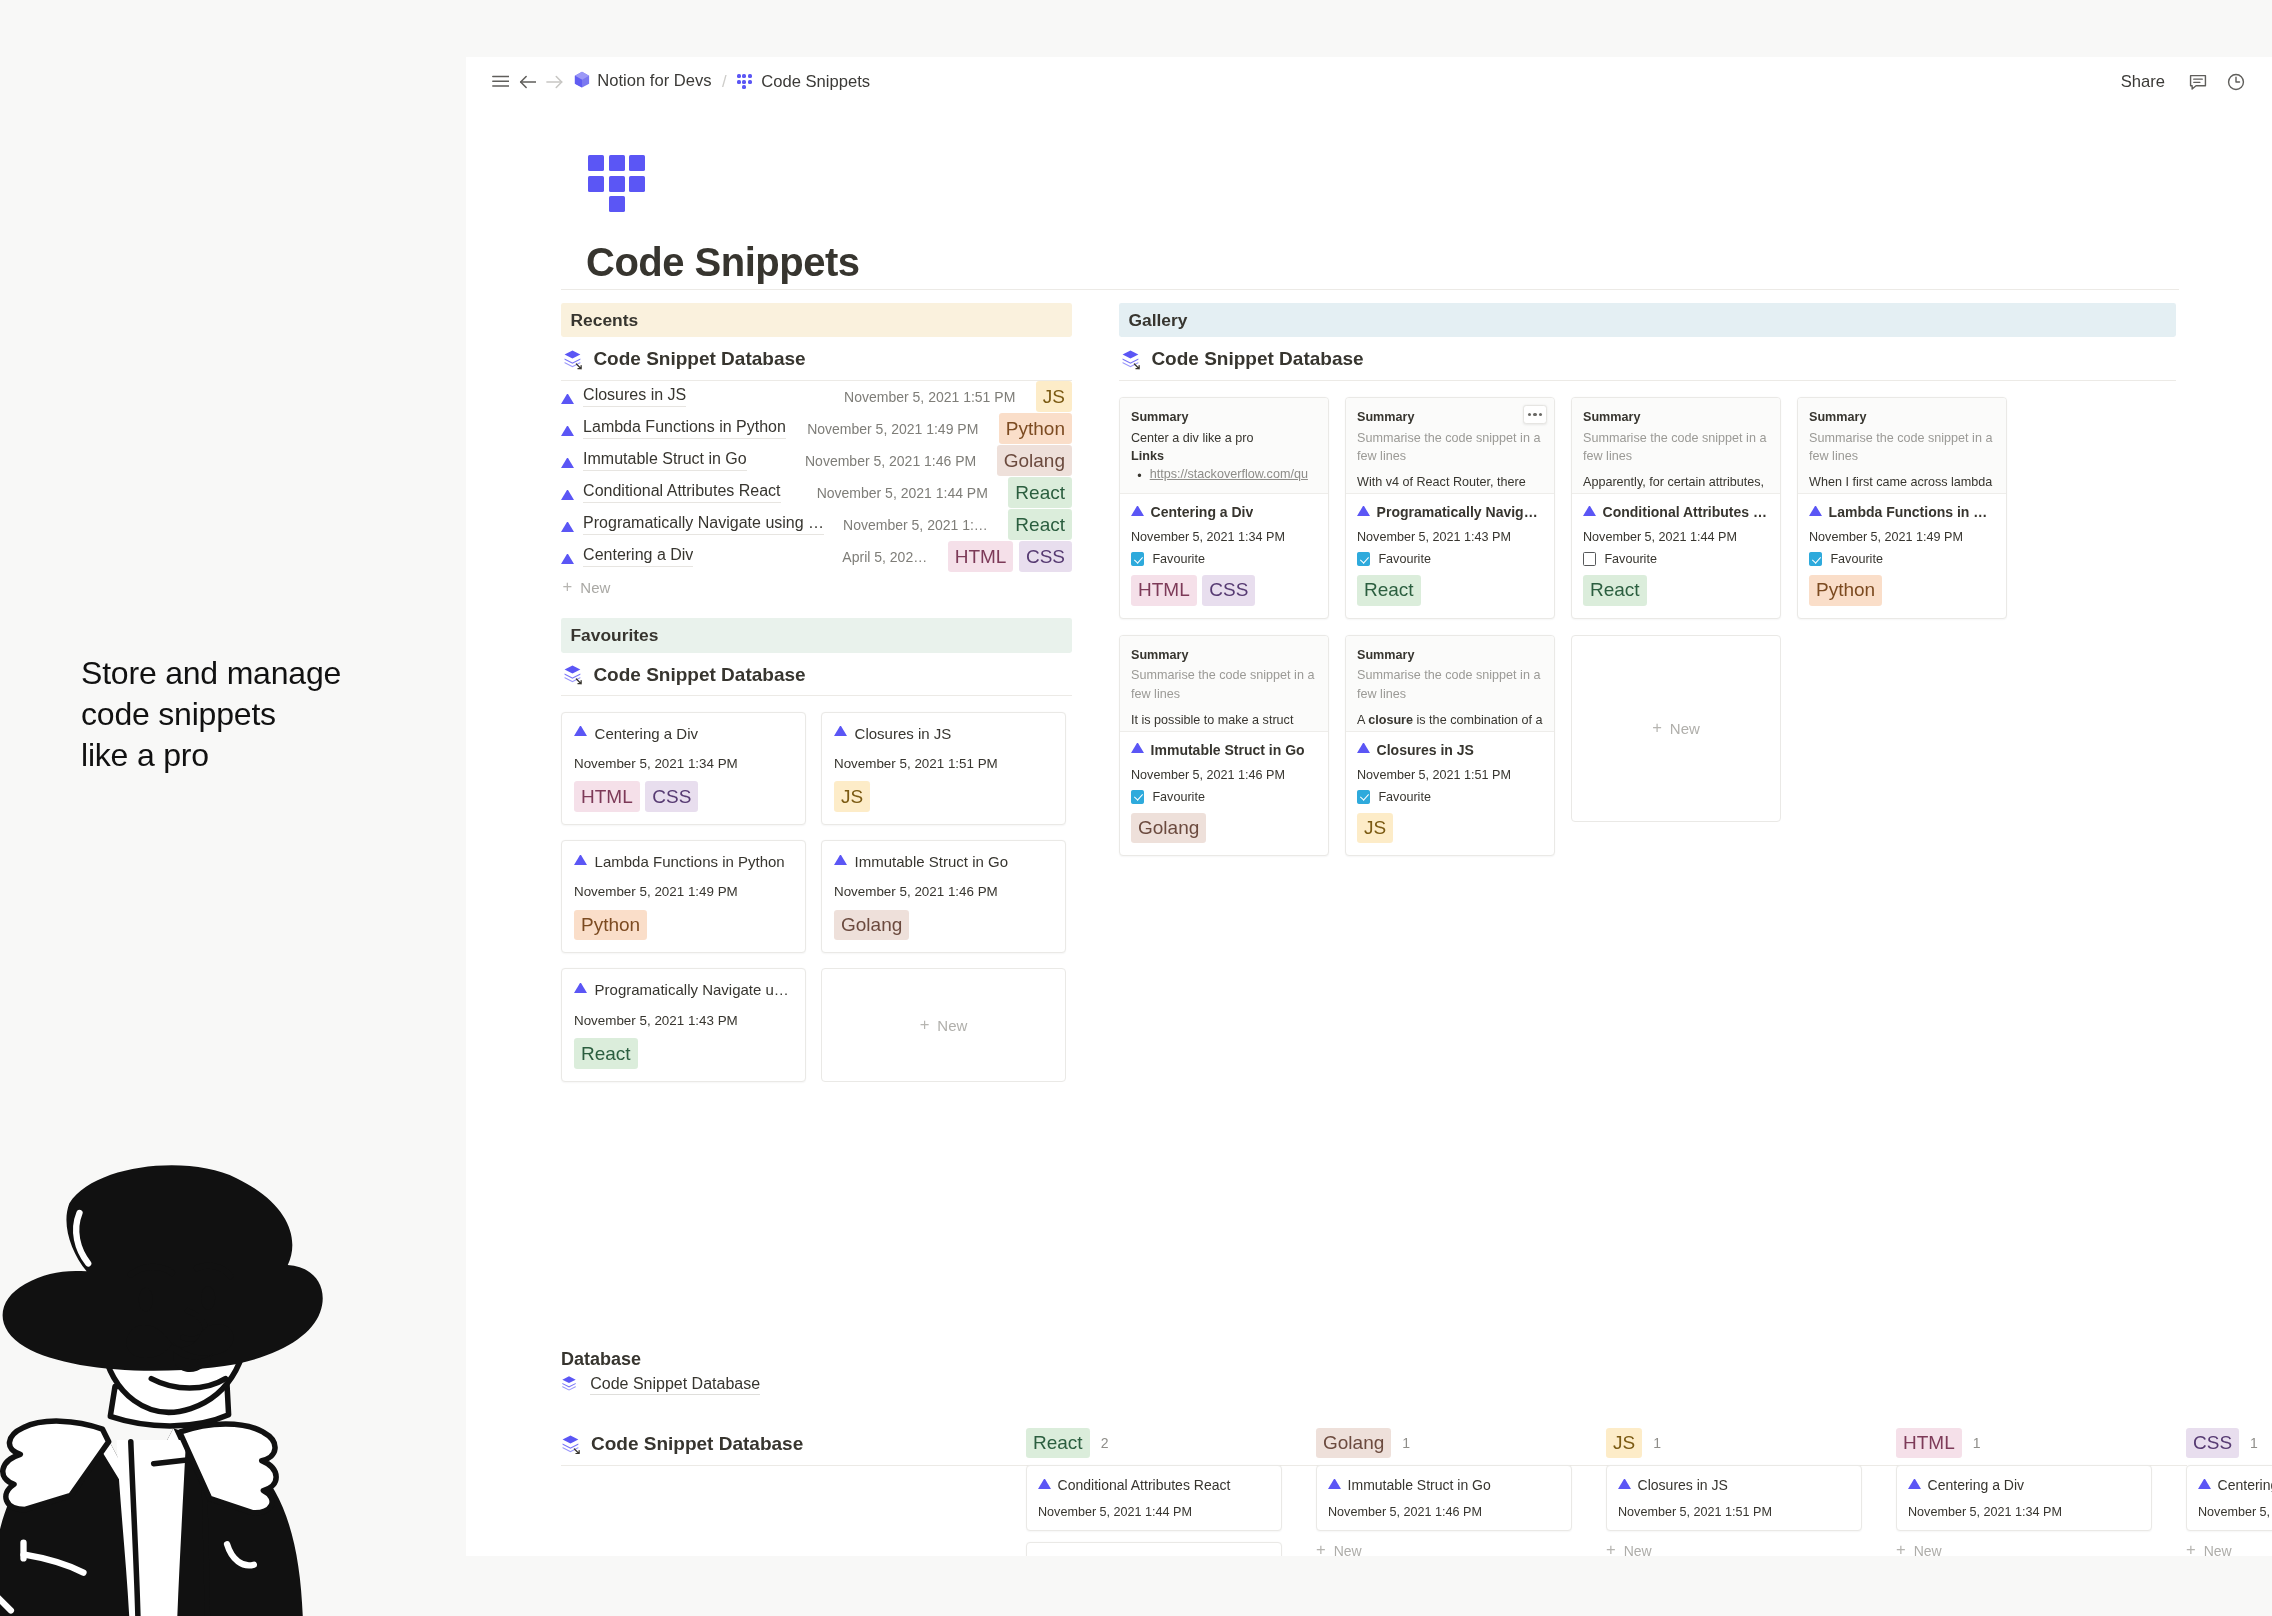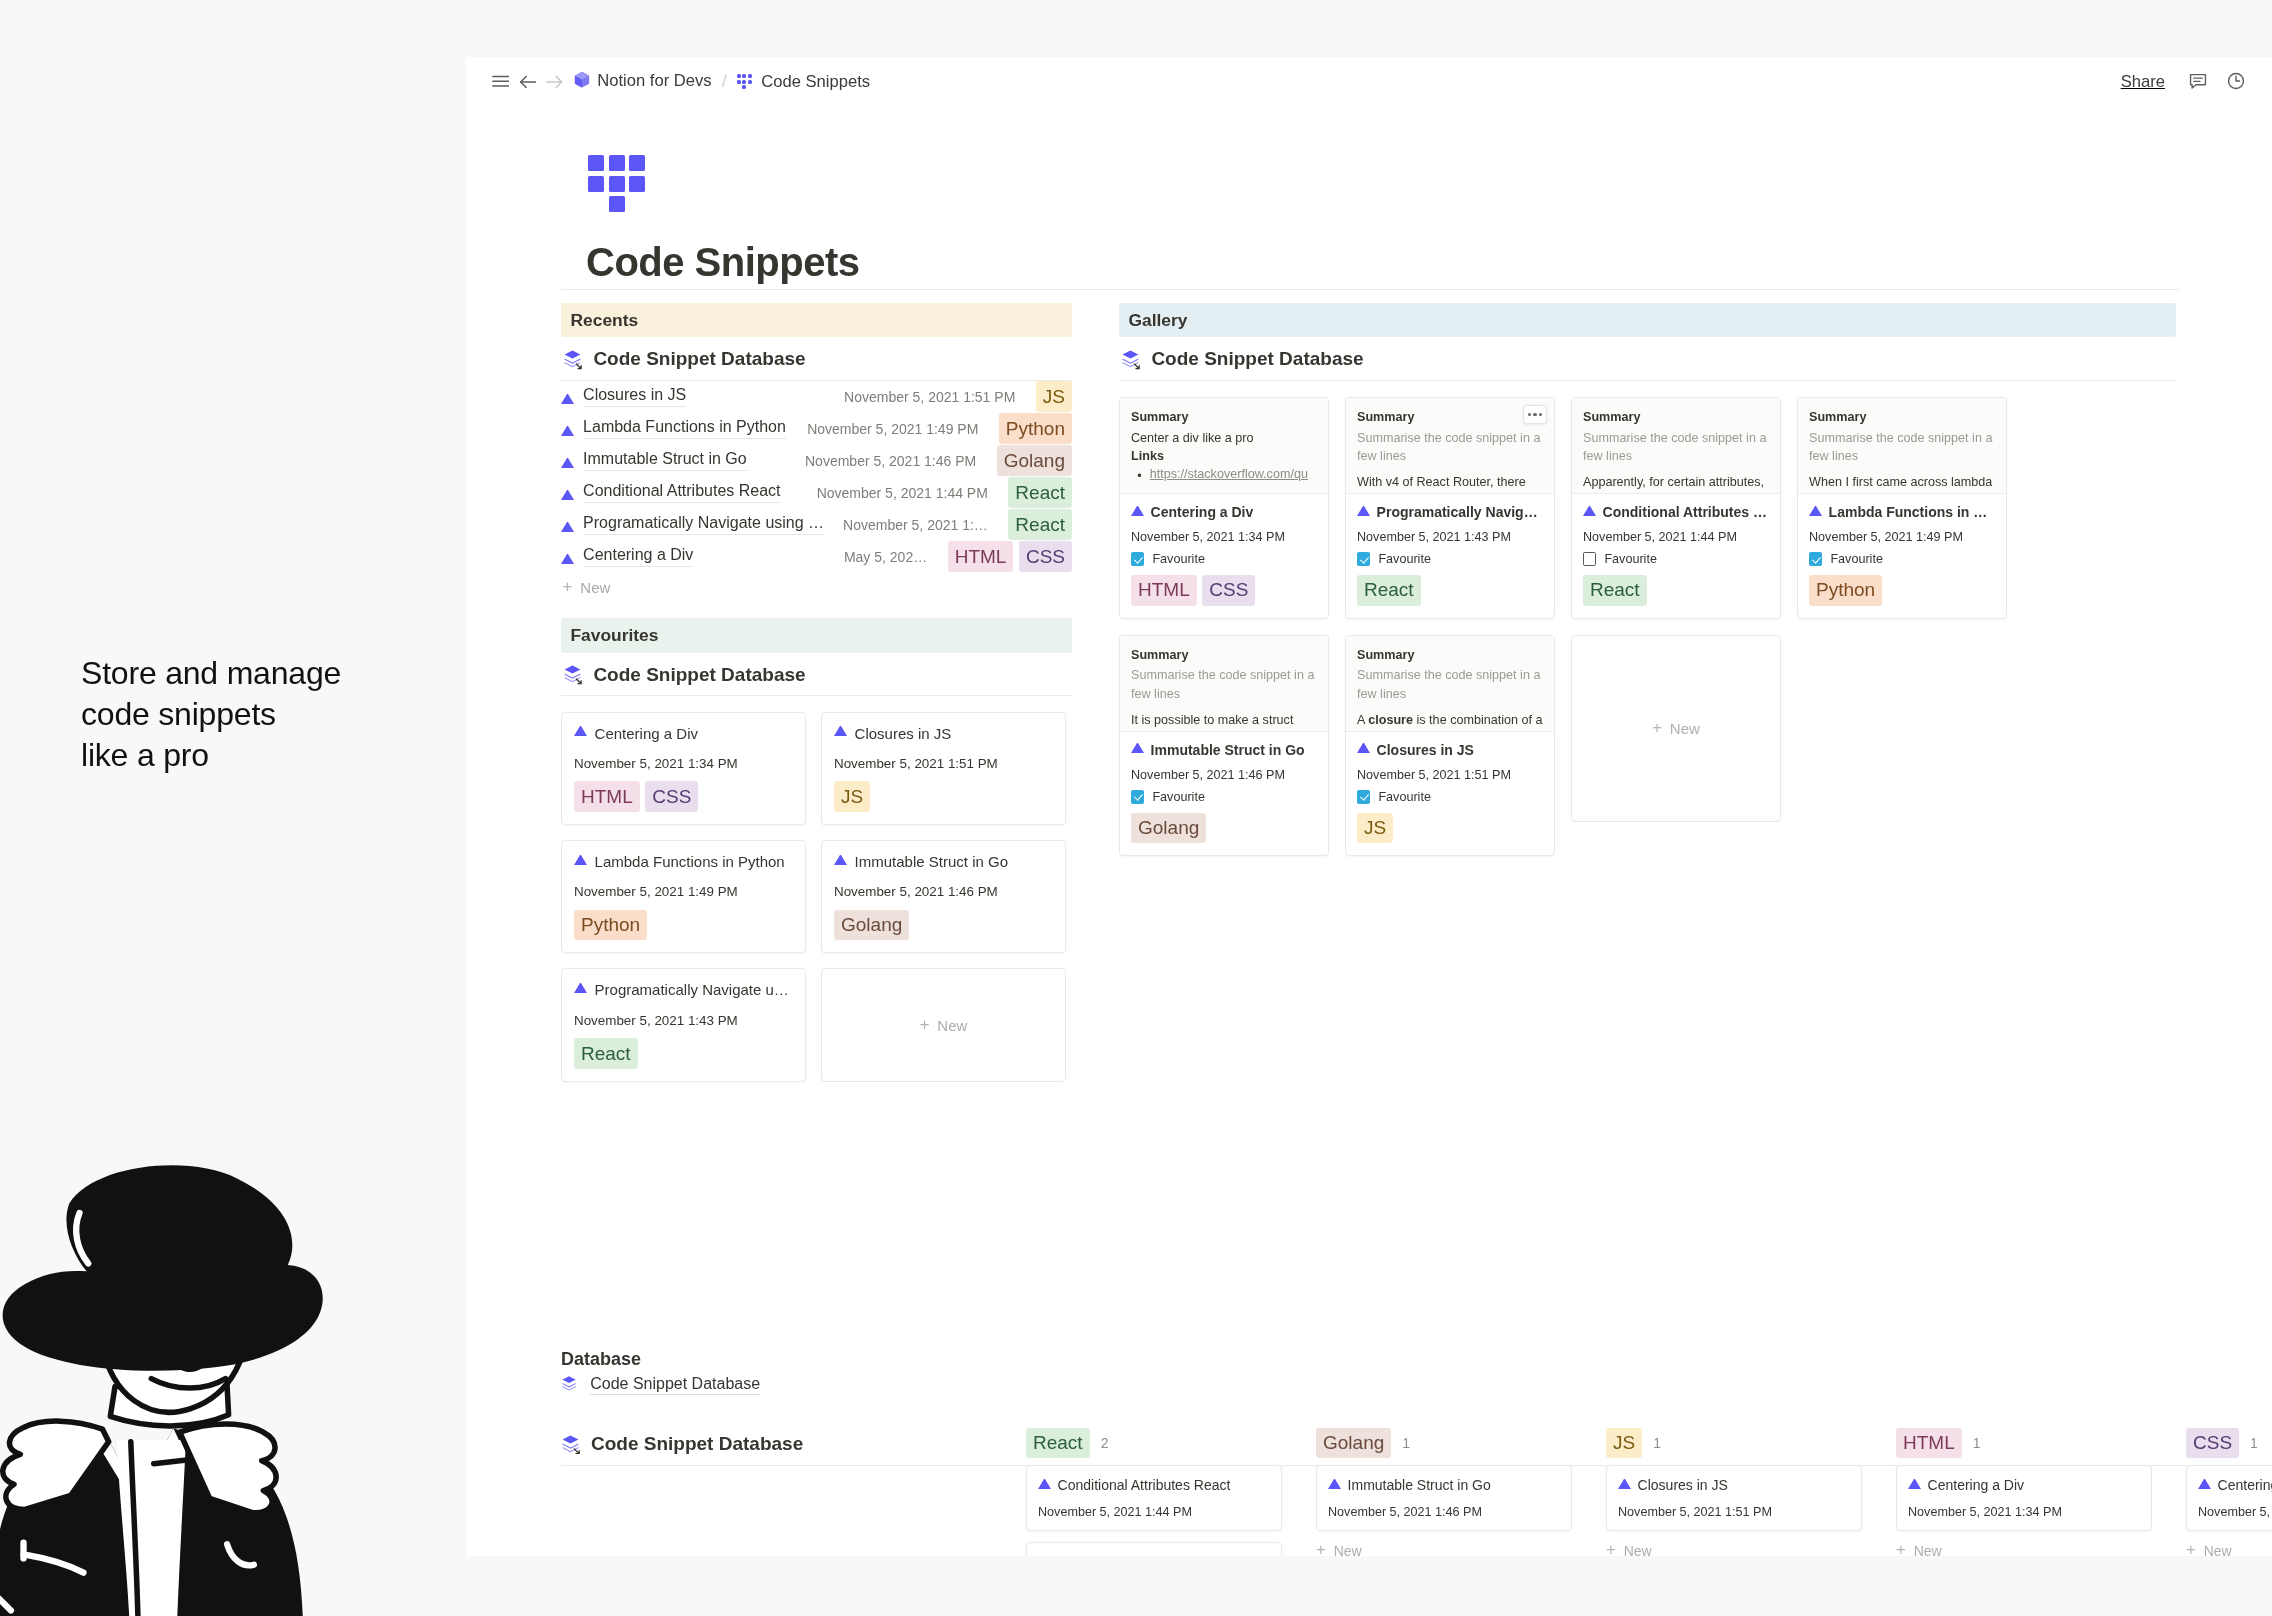--- a/index.html
+++ b/index.html
@@ -33,21 +33,21 @@
   
   .topbar {
     position: relative; height: 49px; display: flex; align-items: center;
     padding: 0 24px 0 21px; gap: 0;
   }
   .tb-icon { width: 27px; height: 27px; display: flex; align-items: center; justify-content: center; color: #5f5e5b; cursor: pointer; }
   .tb-icon.ghost { color: #c7c6c3; }
   .crumb { display: flex; align-items: center; gap: 7px; padding: 2.4px 6.3px; border-radius: 3.2px; cursor: pointer; }
   .crumb-label { font-size: 16.6px; color: #3b3a37; white-space: nowrap; }
   .crumb-sep { font-size: 16.6px; color: #cdccc9; margin: 0 4px; }
-  .tb-right { margin-left: auto; display: flex; align-items: flex-start; gap: 11px; text-decoration: underline; }
+  .tb-right { margin-left: auto; display: flex; align-items: flex-end; gap: 11px; }
   .share-btn { font-size: 16.6px; color: #3b3a37; padding: 4px 8px; border-radius: 4px; cursor: pointer; }
 
   
   .grid-icon { position: relative; display: inline-block; }
   .grid-icon i { position: absolute; background: #5b56f5; border-radius: 1.6px; display: block; }
 
   
   .content { position: relative; padding: 0 0 0 0; }
   .hero-icon { position: absolute; left: 122px; top: 49px; }
   .page-title {
@@ -386,21 +386,21 @@
                 <span class="row-spacer"></span>
                 <span class="row-date">November 5, 2021 1:…</span>
                 <span class="row-tags">
                   <span class="tag tag-React">React</span>
                 </span>
               </div>
               <div class="row">
                 <span class="tri sm"></span>
                 <span class="row-name">Centering a Div</span>
                 <span class="row-spacer"></span>
-                <span class="row-date">May 5, 202…</span>
+                <span class="row-date">April 5, 202…</span>
                 <span class="row-tags">
                   <span class="tag tag-HTML">HTML</span>
                   <span class="tag tag-CSS">CSS</span>
                 </span>
               </div>
             </div>
           <div class="newline">
             <span class="plus">+</span>
             <span>New</span>
           </div>

